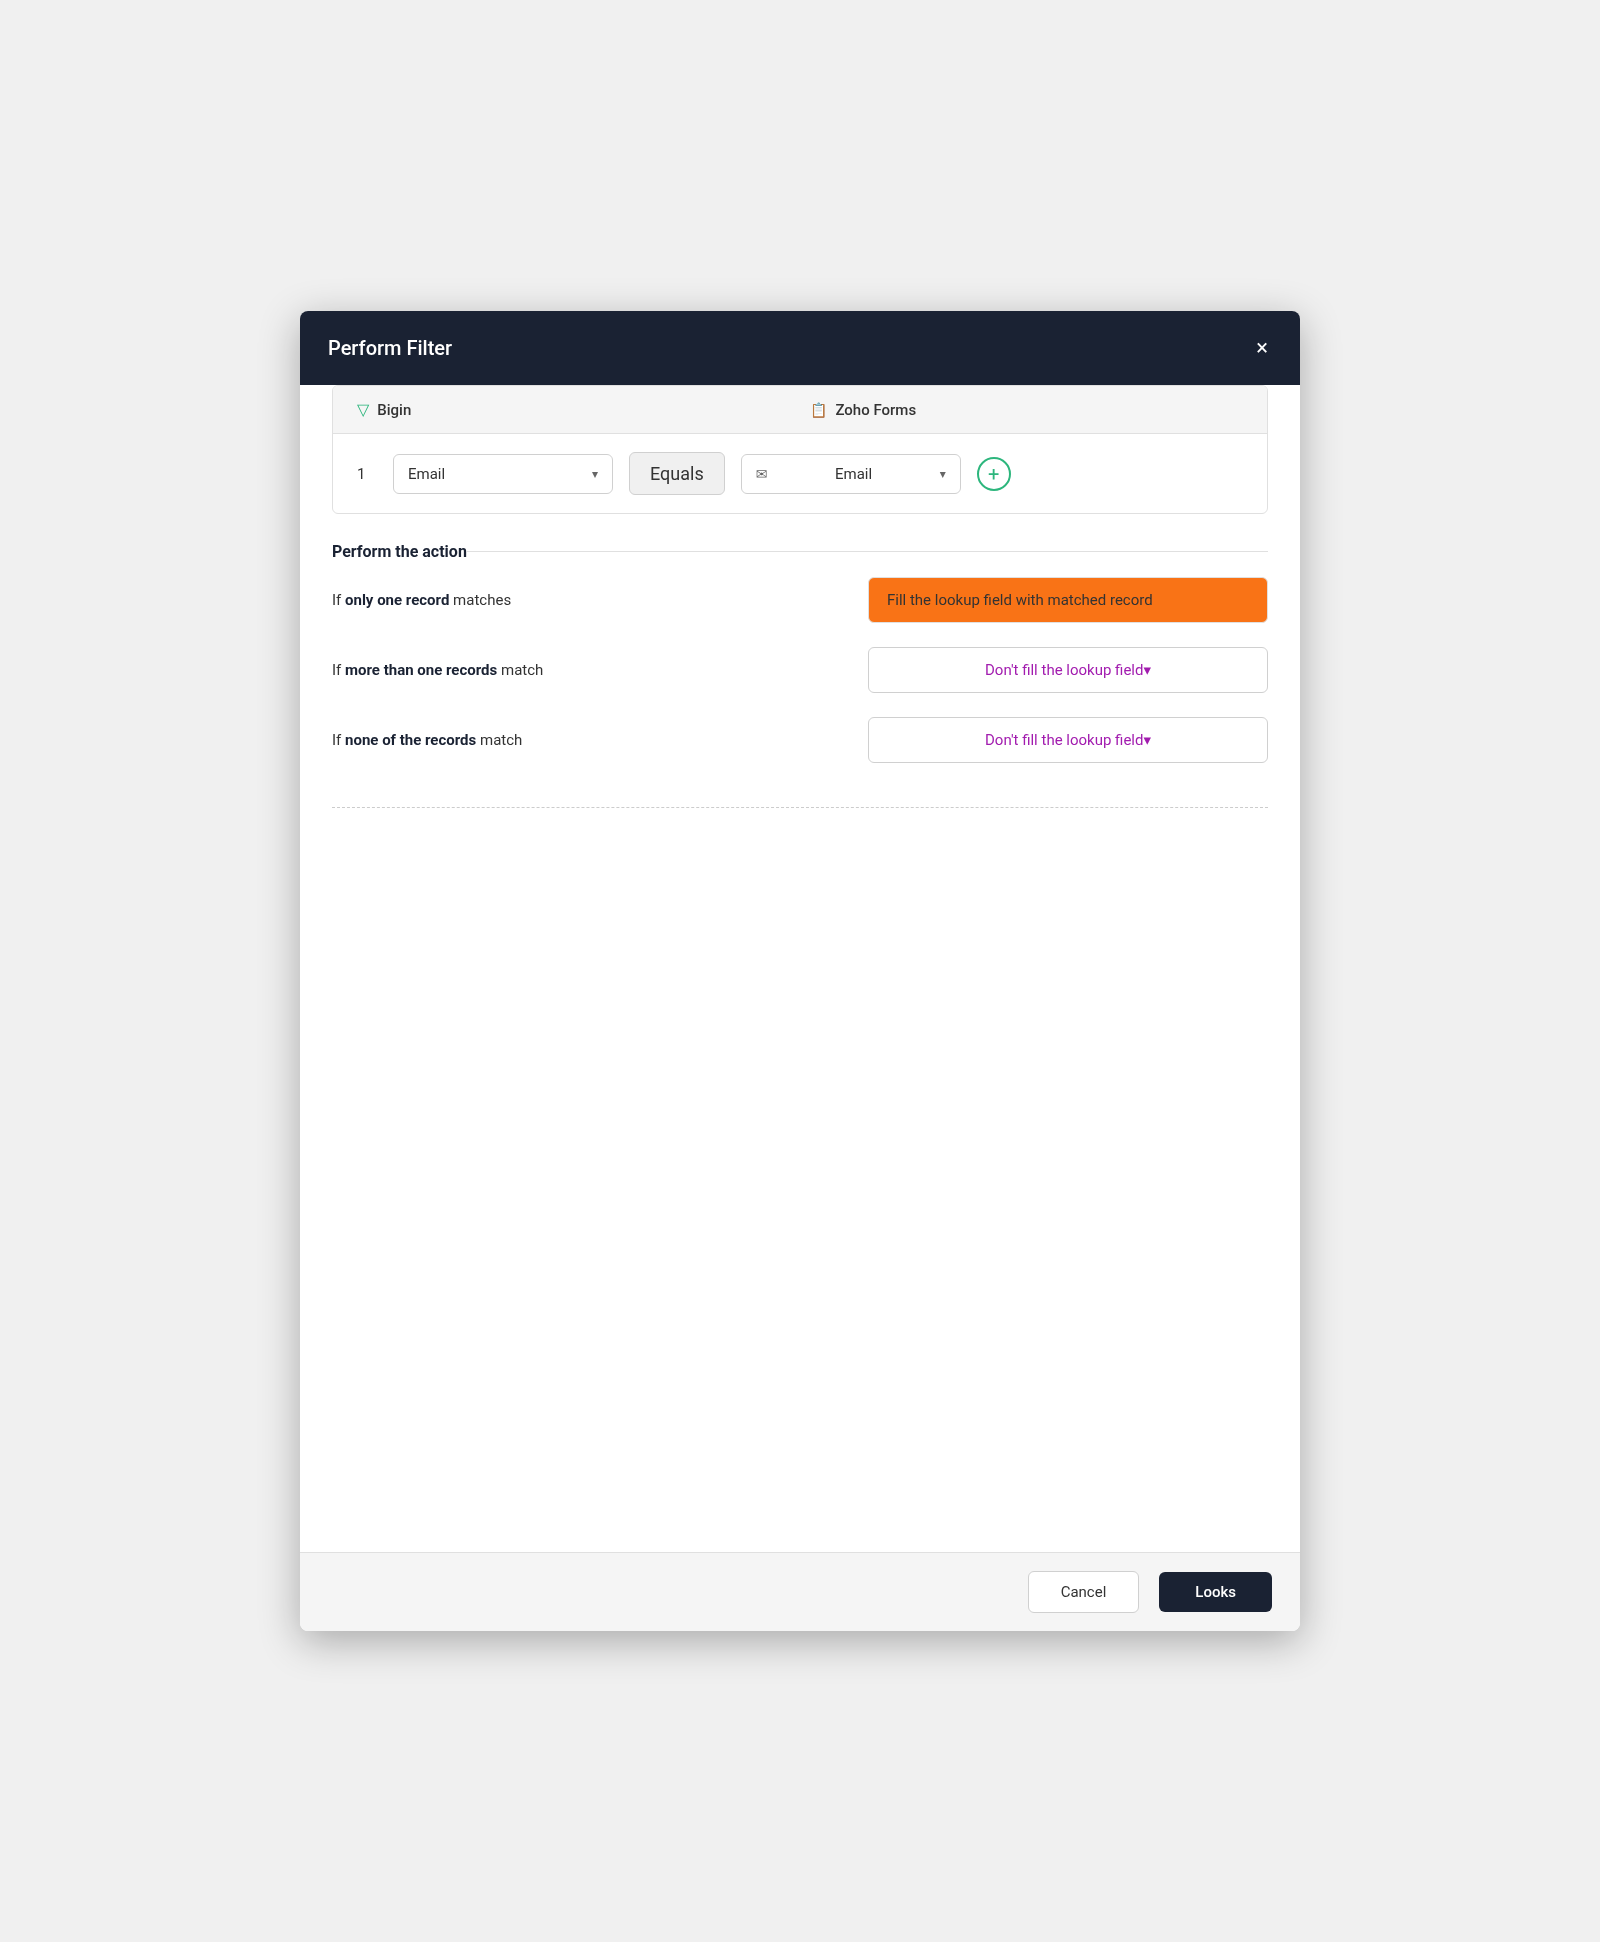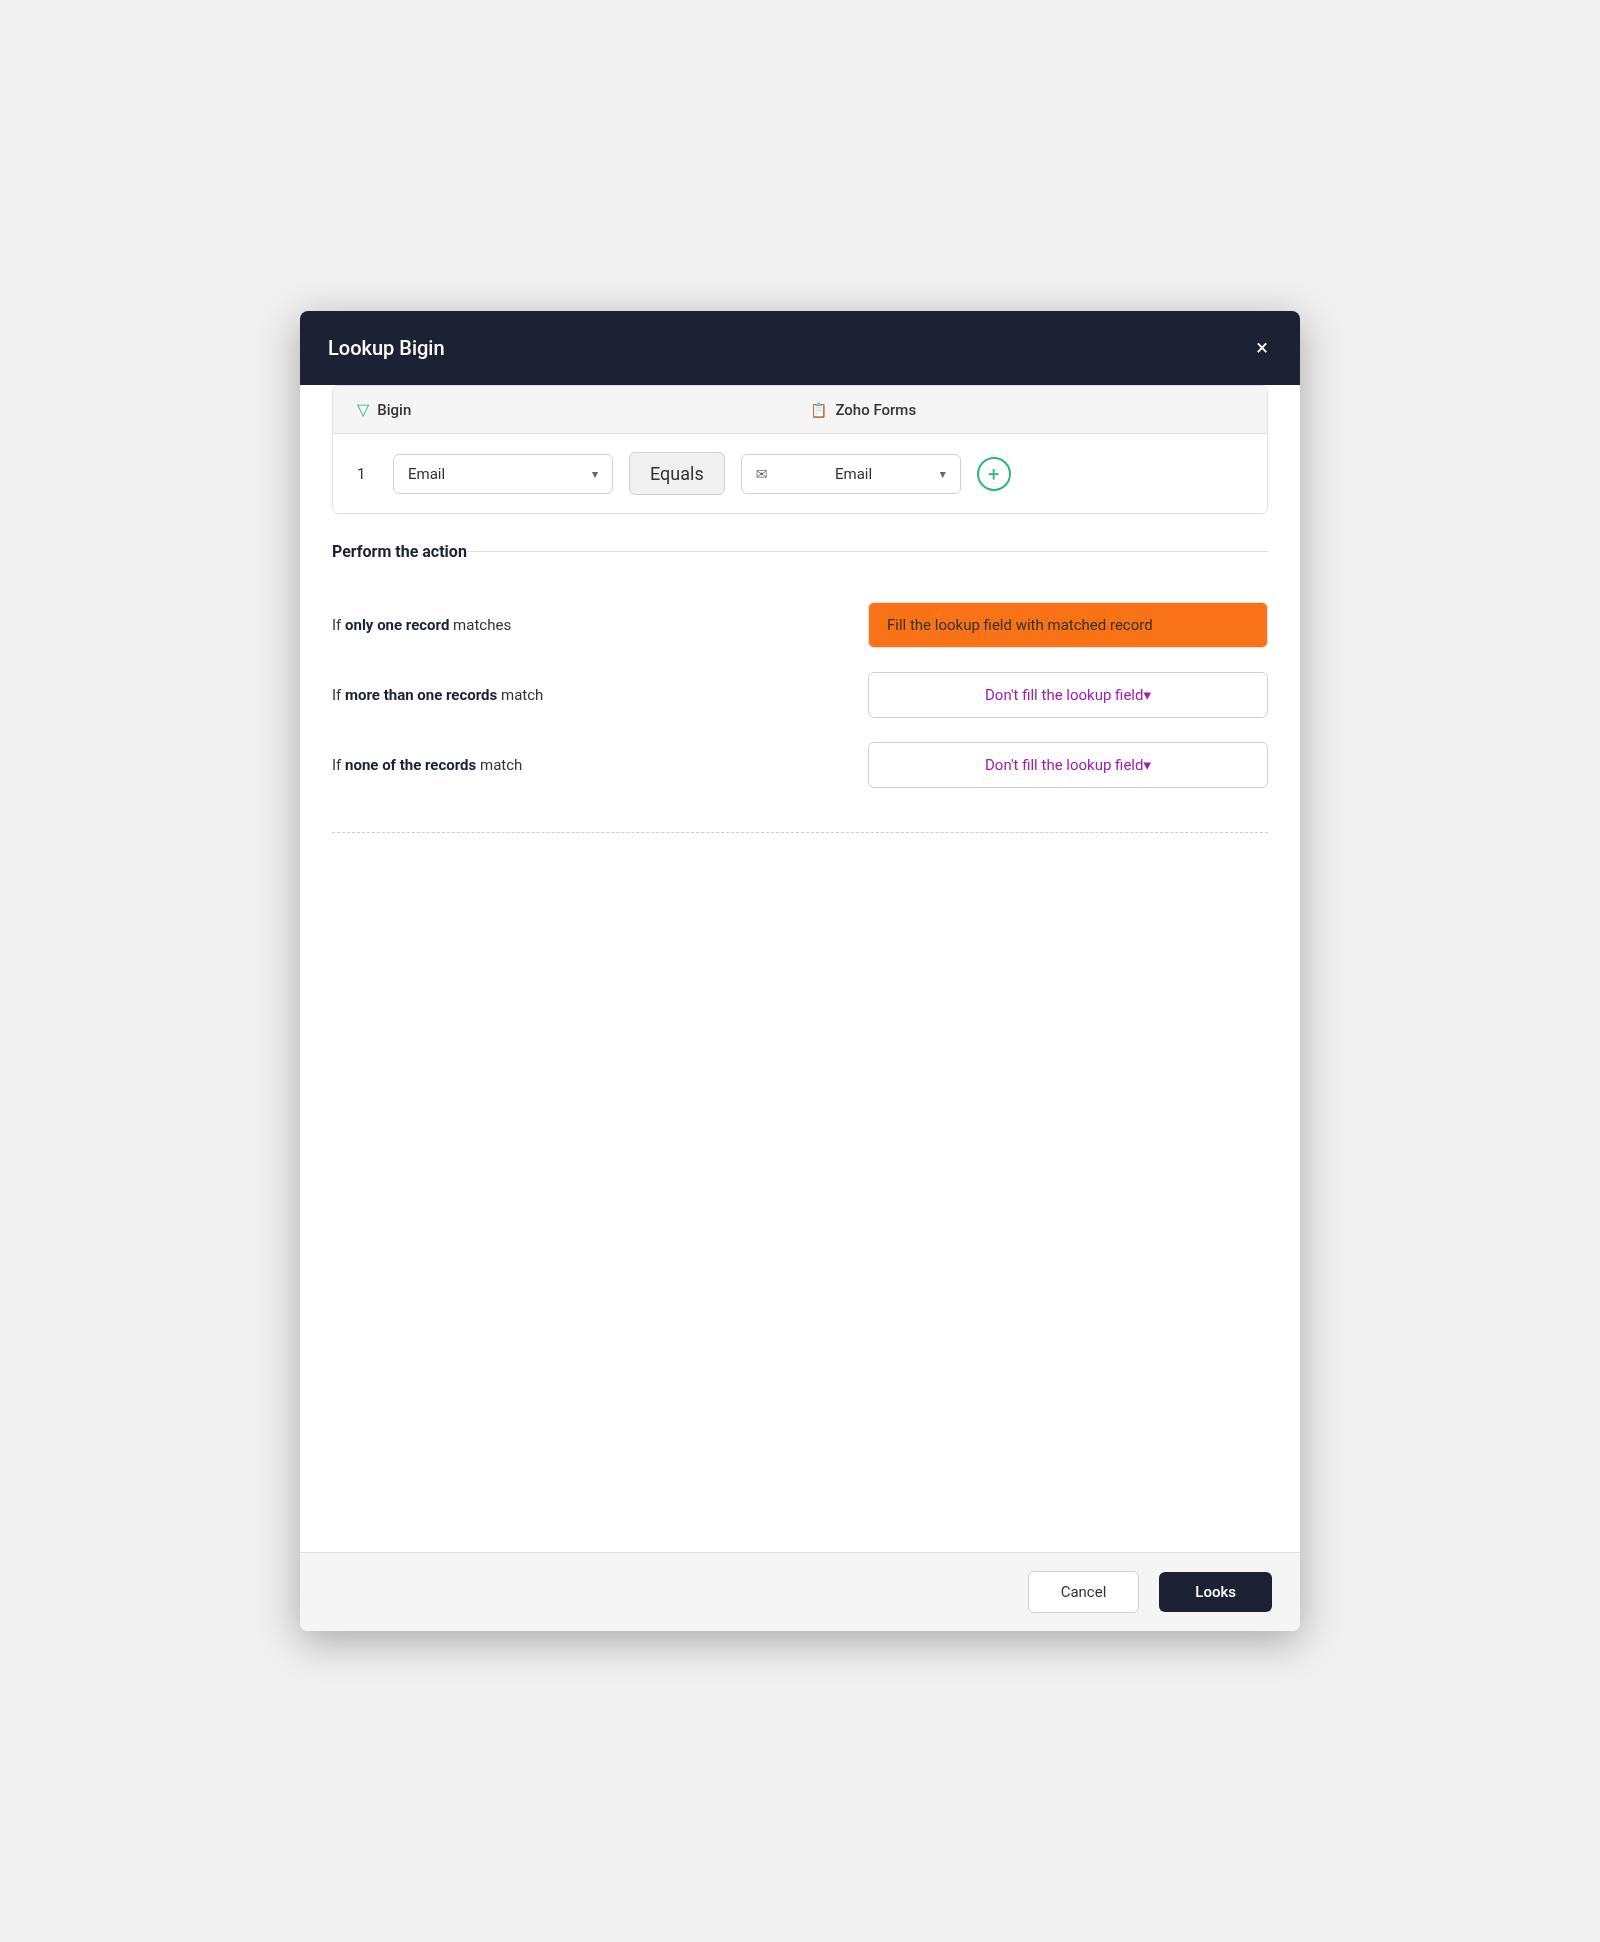--- a/index.html
+++ b/index.html
@@ -200,21 +200,21 @@
       flex-shrink: 0;
     }
 
     .action-section {
       padding: 28px 32px 20px 32px;
     }
 
     .section-divider {
       display: flex;
       align-items: center;
-      margin-bottom: 41px;
+      margin-bottom: 16px;
     }
 
     .section-title {
       font-size: 16px;
       font-weight: 700;
       color: #1a2233;
       white-space: nowrap;
     }
 
     .divider-line {
@@ -307,21 +307,21 @@
     .spacer {
       flex: 1;
     }
   </style>
 </head>
 <body>
 
 <div class="modal-overlay">
 
   <div class="modal-header">
-    <span class="modal-header-title">Lookup Bigin</span>
+    <span class="modal-header-title">Perform Filter</span>
     <button class="close-btn">×</button>
   </div>
 
   <div class="modal-body">
 
 
     <div class="criteria-table-area">
       <div class="criteria-table-header">
         <div class="criteria-source">
           <span class="bigin-icon">▽</span>

